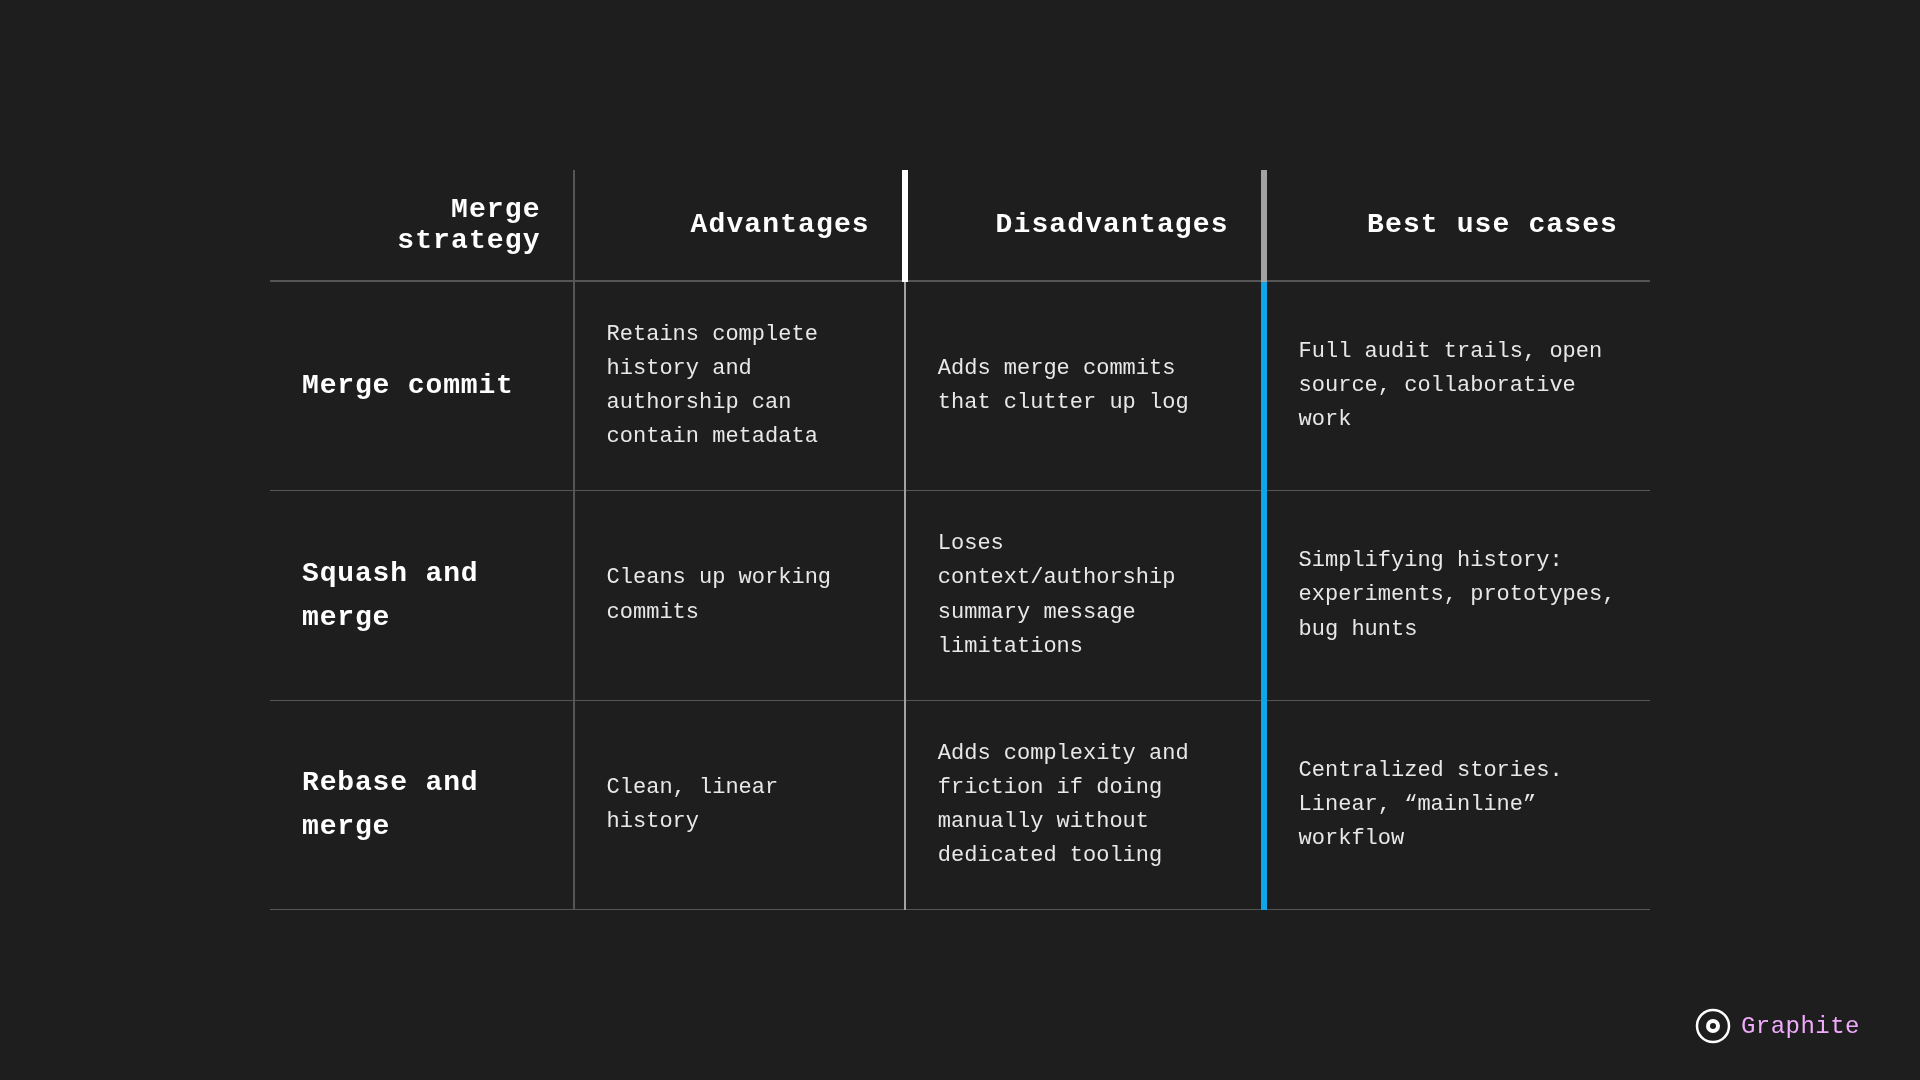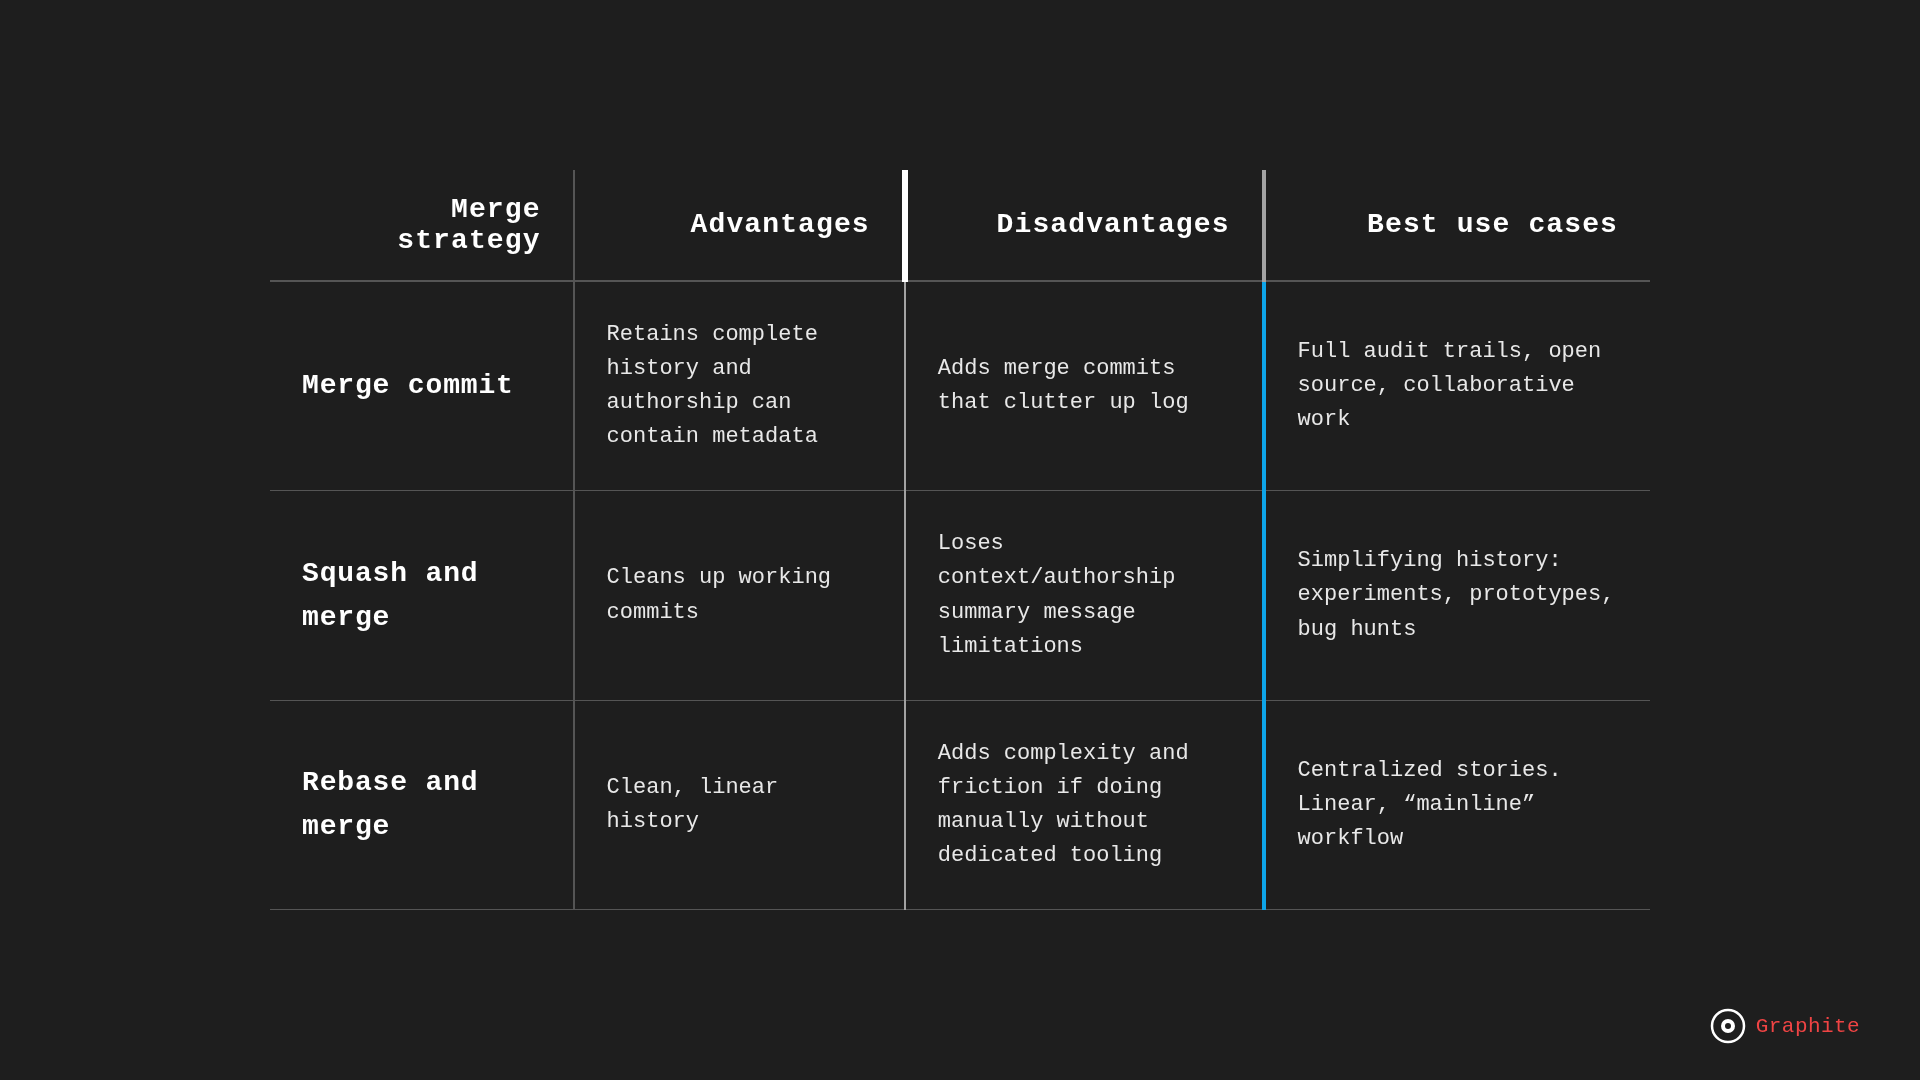--- a/index.html
+++ b/index.html
@@ -49,21 +49,21 @@
     thead tr th:nth-child(2) {
       width: 24%;
       border-left: 2px solid #555;
     }
     thead tr th:nth-child(3) {
       width: 26%;
       border-left: 6px solid #ffffff;
     }
     thead tr th:nth-child(4) {
       width: 28%;
-      border-left: 4px solid #a3a3a3;
+      border-left: 6px solid #a3a3a3;
       padding-left: 10px;
     }
 
     tbody tr {
       border-bottom: 1px solid #555;
     }
 
     tbody tr td {
       padding: 36px 32px;
       font-size: 22px;
@@ -82,33 +82,33 @@
     tbody tr td:nth-child(2) {
       border-left: 2px solid #555;
       font-weight: 400;
       border-radius: 32px;
     }
     tbody tr td:nth-child(3) {
       border-left: 2px solid #a3a3a3;
       font-weight: 400;
     }
     tbody tr td:nth-child(4) {
-      border-left: 4px solid #0ea5e9;
+      border-left: 6px solid #0ea5e9;
       font-weight: 400;
     }
 
     .graphite-logo {
       position: absolute;
       bottom: 36px;
       right: 60px;
       display: flex;
       align-items: center;
       gap: 10px;
-      color: #ef4444;
-      font-size: 21px;
+      color: #f0abfc;
+      font-size: 24px;
       font-family: 'Courier New', Courier, monospace;
       font-weight: 500;
       letter-spacing: 0.02em;
     }
 
     .graphite-logo-icon {
       width: 36px;
       height: 36px;
     }
   </style>

